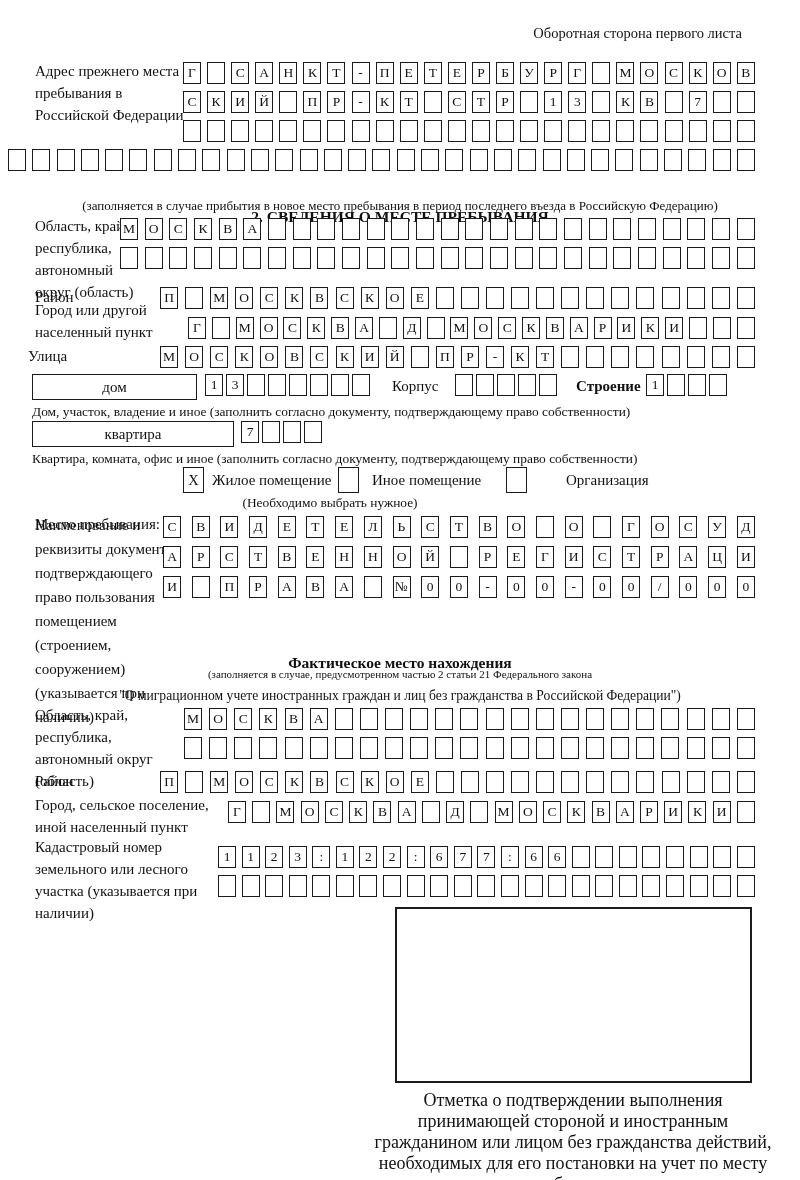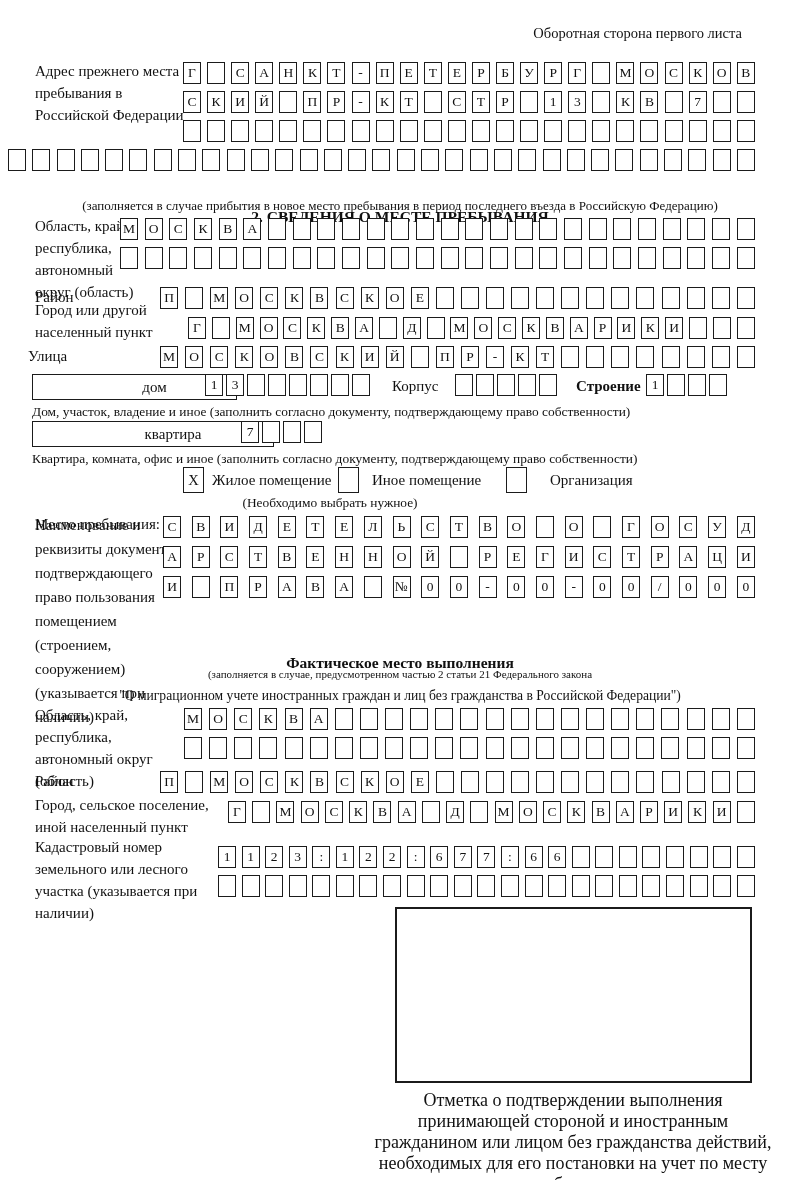--- a/index.html
+++ b/index.html
@@ -19,21 +19,20 @@
   .cell{
     flex:0 0 auto;width:16px;height:20px;
     border:1.6px solid #1b1b1b;
     display:flex;align-items:center;justify-content:center;
     font-size:13.5px;background:#fff;
   }
   .bigbox{
     border:1.7px solid #1b1b1b;height:24px;background:#fff;
     display:flex;align-items:center;justify-content:center;
     font-size:15px;
-    padding-left:40px;
   }
   .checkbox{
     width:19px;height:24px;border:1.7px solid #1b1b1b;background:#fff;
     display:inline-flex;align-items:center;justify-content:center;
     font-size:14.5px;
   }
   .stampbox{border:2px solid #1b1b1b;background:#fff;}
 </style>
 </head>
 <body>
@@ -334,21 +333,21 @@
     <span class="cell"></span>
   </div>
 <div class="abs note" style="top:450px;left:32px;font-size:13.4px;">Квартира, комната, офис и иное (заполнить согласно документу, подтверждающему право собственности)</div>
 
 <div class="abs lbl" style="top:469px;left:35px;margin-top:44px;">Место пребывания:</div>
 <span class="abs checkbox" style="top:467px;left:183px;">X</span>
 <div class="abs lbl" style="top:469px;left:212px;">Жилое помещение</div>
 <span class="abs checkbox" style="top:467px;left:338px;"></span>
 <div class="abs lbl" style="top:469px;left:372px;">Иное помещение</div>
 <span class="abs checkbox" style="top:467px;left:506px;"></span>
-<div class="abs lbl" style="top:469px;left:550px;">Организация</div>
+<div class="abs lbl" style="top:469px;left:566px;">Организация</div>
 <div class="abs note center" style="top:494px;left:0;width:660px;font-size:13.4px;">(Необходимо выбрать нужное)</div>
 
 <div class="abs lbl" style="top:513px;left:35px;width:148px;line-height:24px;">Наименование и реквизиты документа, подтверждающего право пользования помещением (строением, сооружением) (указывается при наличии)</div>
 <div class="abs cellrow" style="top:516px;left:163px;right:45px;">
     <span class="cell">С</span>
     <span class="cell">В</span>
     <span class="cell">И</span>
     <span class="cell">Д</span>
     <span class="cell">Е</span>
     <span class="cell">Т</span>
@@ -408,21 +407,21 @@
     <span class="cell">0</span>
     <span class="cell">-</span>
     <span class="cell">0</span>
     <span class="cell">0</span>
     <span class="cell">/</span>
     <span class="cell">0</span>
     <span class="cell">0</span>
     <span class="cell">0</span>
   </div>
 
-<div class="abs title" style="top:642px;left:0;width:800px;">Фактическое место выполнения</div>
+<div class="abs title" style="top:642px;left:0;width:800px;">Фактическое место нахождения</div>
 <div class="abs note center" style="top:666px;left:0;width:800px;font-size:11px;">(заполняется в случае, предусмотренном частью 2 статьи 21 Федерального закона</div>
 <div class="abs note center" style="top:687px;left:0;width:800px;font-size:13.6px;">"О миграционном учете иностранных граждан и лиц без гражданства в Российской Федерации")</div>
 
 <div class="abs lbl" style="top:704px;left:35px;width:148px;">Область, край, республика, автономный округ (область)</div>
 <div class="abs cellrow" style="top:708px;left:184px;right:45px;">
     <span class="cell">М</span>
     <span class="cell">О</span>
     <span class="cell">С</span>
     <span class="cell">К</span>
     <span class="cell">В</span>

